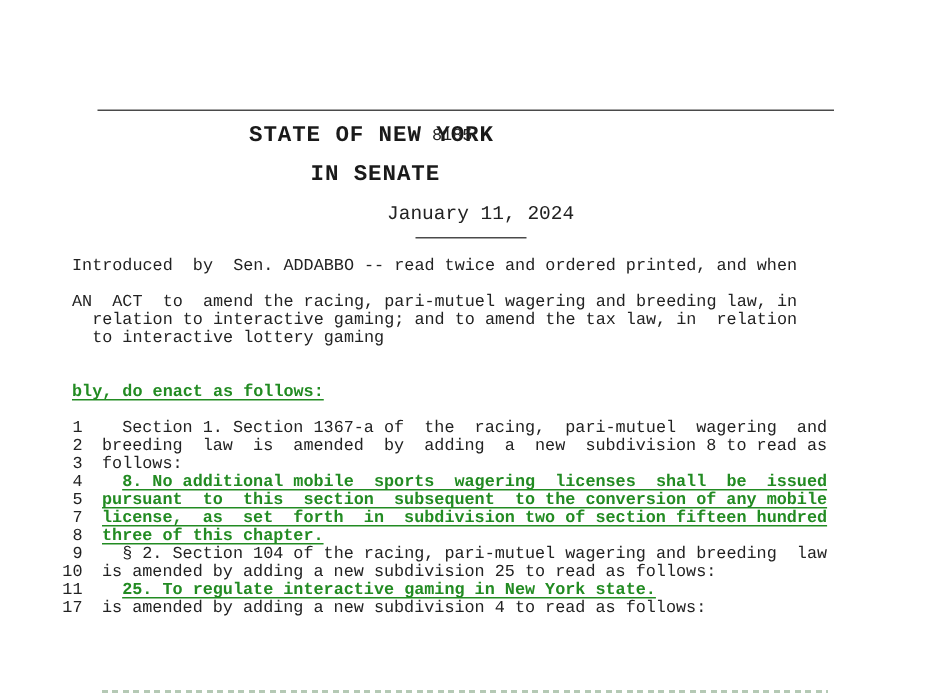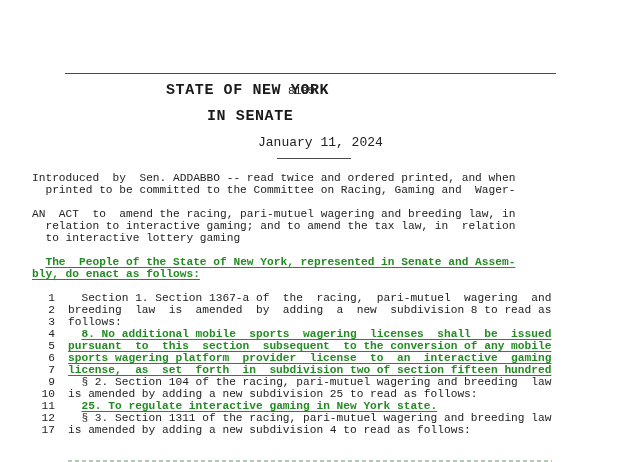--- a/index.html
+++ b/index.html
@@ -34,21 +34,21 @@
     left: 277px; top: 158px; width: 74px; height: 0;
     border-top: 1px solid #4a4a4a;
   }
 
   
   .doc {
     position: absolute; left: 0; top: 172px; width: 621px;
     font-size: 11.2px; line-height: 12px;
   }
   .ln { white-space: pre; height: 12px; }
-  .para .ln { padding-left: 32px; }
+  .para .ln { padding-left: 48px; }
   .blank { height: 12px; }
   .num {
     display: inline-block; width: 55px; margin-right: 13px;
     text-align: right; white-space: pre;
   }
   .amend {
     color: #228B22; font-weight: bold;
     text-decoration: underline;
     text-decoration-thickness: 1px;
     text-underline-offset: 1.5px;
@@ -70,49 +70,47 @@
 <div class="abs rule-full"></div>
 <div class="abs bill-number">8185</div>
 <div class="abs chamber">IN SENATE</div>
 <div class="abs intro-date">January 11, 2024</div>
 <div class="abs rule-short"></div>
 
 <div class="doc">
 
   <div class="para">
     <div class="ln">Introduced  by  Sen. ADDABBO -- read twice and ordered printed, and when</div>
-    <div class="ln">  printed to be committed to the Committee on Racing, Gaming and  Wager-</div>
   </div>
 
   <div class="blank"></div>
 
   <div class="para">
     <div class="ln">AN  ACT  to  amend the racing, pari-mutuel wagering and breeding law, in</div>
     <div class="ln">  relation to interactive gaming; and to amend the tax law, in  relation</div>
     <div class="ln">  to interactive lottery gaming</div>
   </div>
 
   <div class="blank"></div>
 
   <div class="para">
-    <div class="ln"><span class="indent">  </span><span class="amend">The  People of the State of New York, represented in Senate and Assem-</span></div>
+    <div class="ln"><span class="indent">  </span></div>
     <div class="ln"><span class="indent"></span><span class="amend">bly, do enact as follows:</span></div>
   </div>
 
   <div class="blank"></div>
 
   <div>
     <div class="ln"><span class="num">1</span><span class="indent">  </span><span>Section 1. Section 1367-a of  the  racing,  pari-mutuel  wagering  and</span></div>
     <div class="ln"><span class="num">2</span><span class="indent"></span><span>breeding  law  is  amended  by  adding  a  new  subdivision 8 to read as</span></div>
     <div class="ln"><span class="num">3</span><span class="indent"></span><span>follows:</span></div>
     <div class="ln"><span class="num">4</span><span class="indent">  </span><span class="amend">8. No additional mobile  sports  wagering  licenses  shall  be  issued</span></div>
     <div class="ln"><span class="num">5</span><span class="indent"></span><span class="amend">pursuant  to  this  section  subsequent  to the conversion of any mobile</span></div>
-    <div class="ln"><span class="num">6</span><span class="indent"></span><span class="amend">sports wagering platform  provider  license  to  an  interactive  gaming</span></div>
     <div class="ln"><span class="num">7</span><span class="indent"></span><span class="amend">license,  as  set  forth  in  subdivision two of section fifteen hundred</span></div>
+    <div class="ln"><span class="num">8</span><span class="indent"></span><span class="amend">three of this chapter.</span></div>
     <div class="ln"><span class="num">9</span><span class="indent">  </span><span>§ 2. Section 104 of the racing, pari-mutuel wagering and breeding  law</span></div>
     <div class="ln"><span class="num">10</span><span class="indent"></span><span>is amended by adding a new subdivision 25 to read as follows:</span></div>
     <div class="ln"><span class="num">11</span><span class="indent">  </span><span class="amend">25. To regulate interactive gaming in New York state.</span></div>
-    <div class="ln"><span class="num">12</span><span class="indent">  </span><span>§ 3. Section 1311 of the racing, pari-mutuel wagering and breeding law</span></div>
     <div class="ln"><span class="num">17</span><span class="indent"></span><span>is amended by adding a new subdivision 4 to read as follows:</span></div>
   </div>
 </div>
 
 <div class="clipped-frag"></div>
 
 </body></html>

